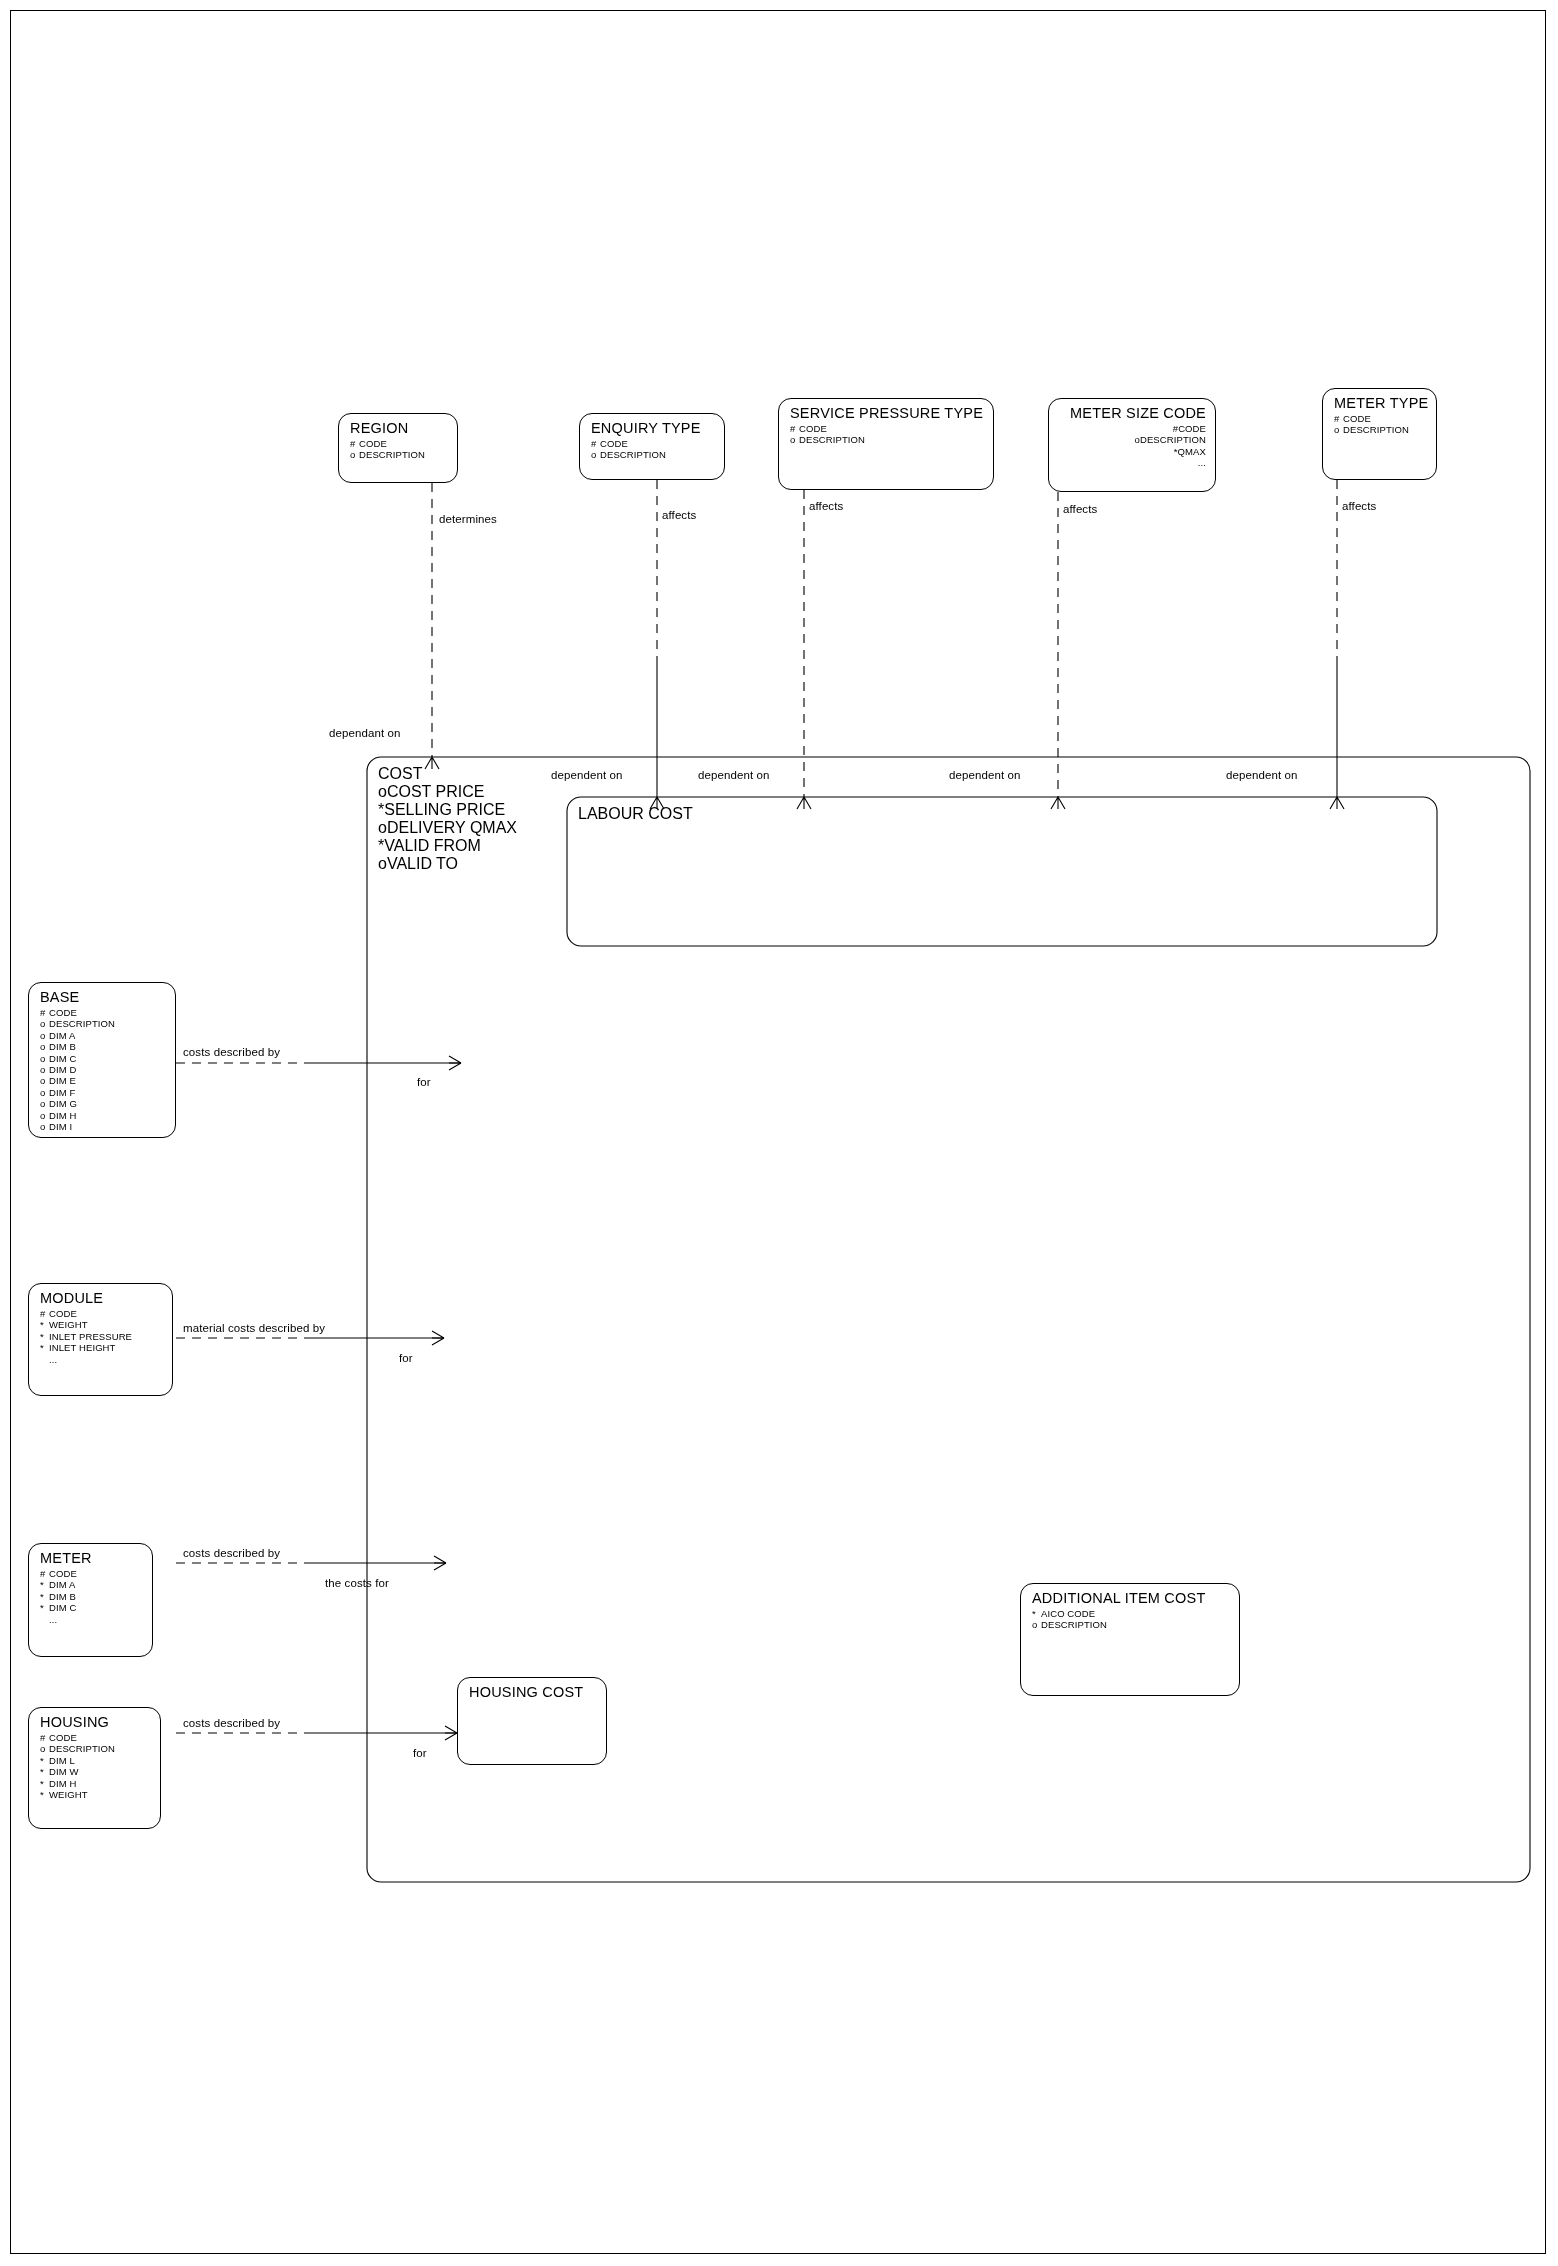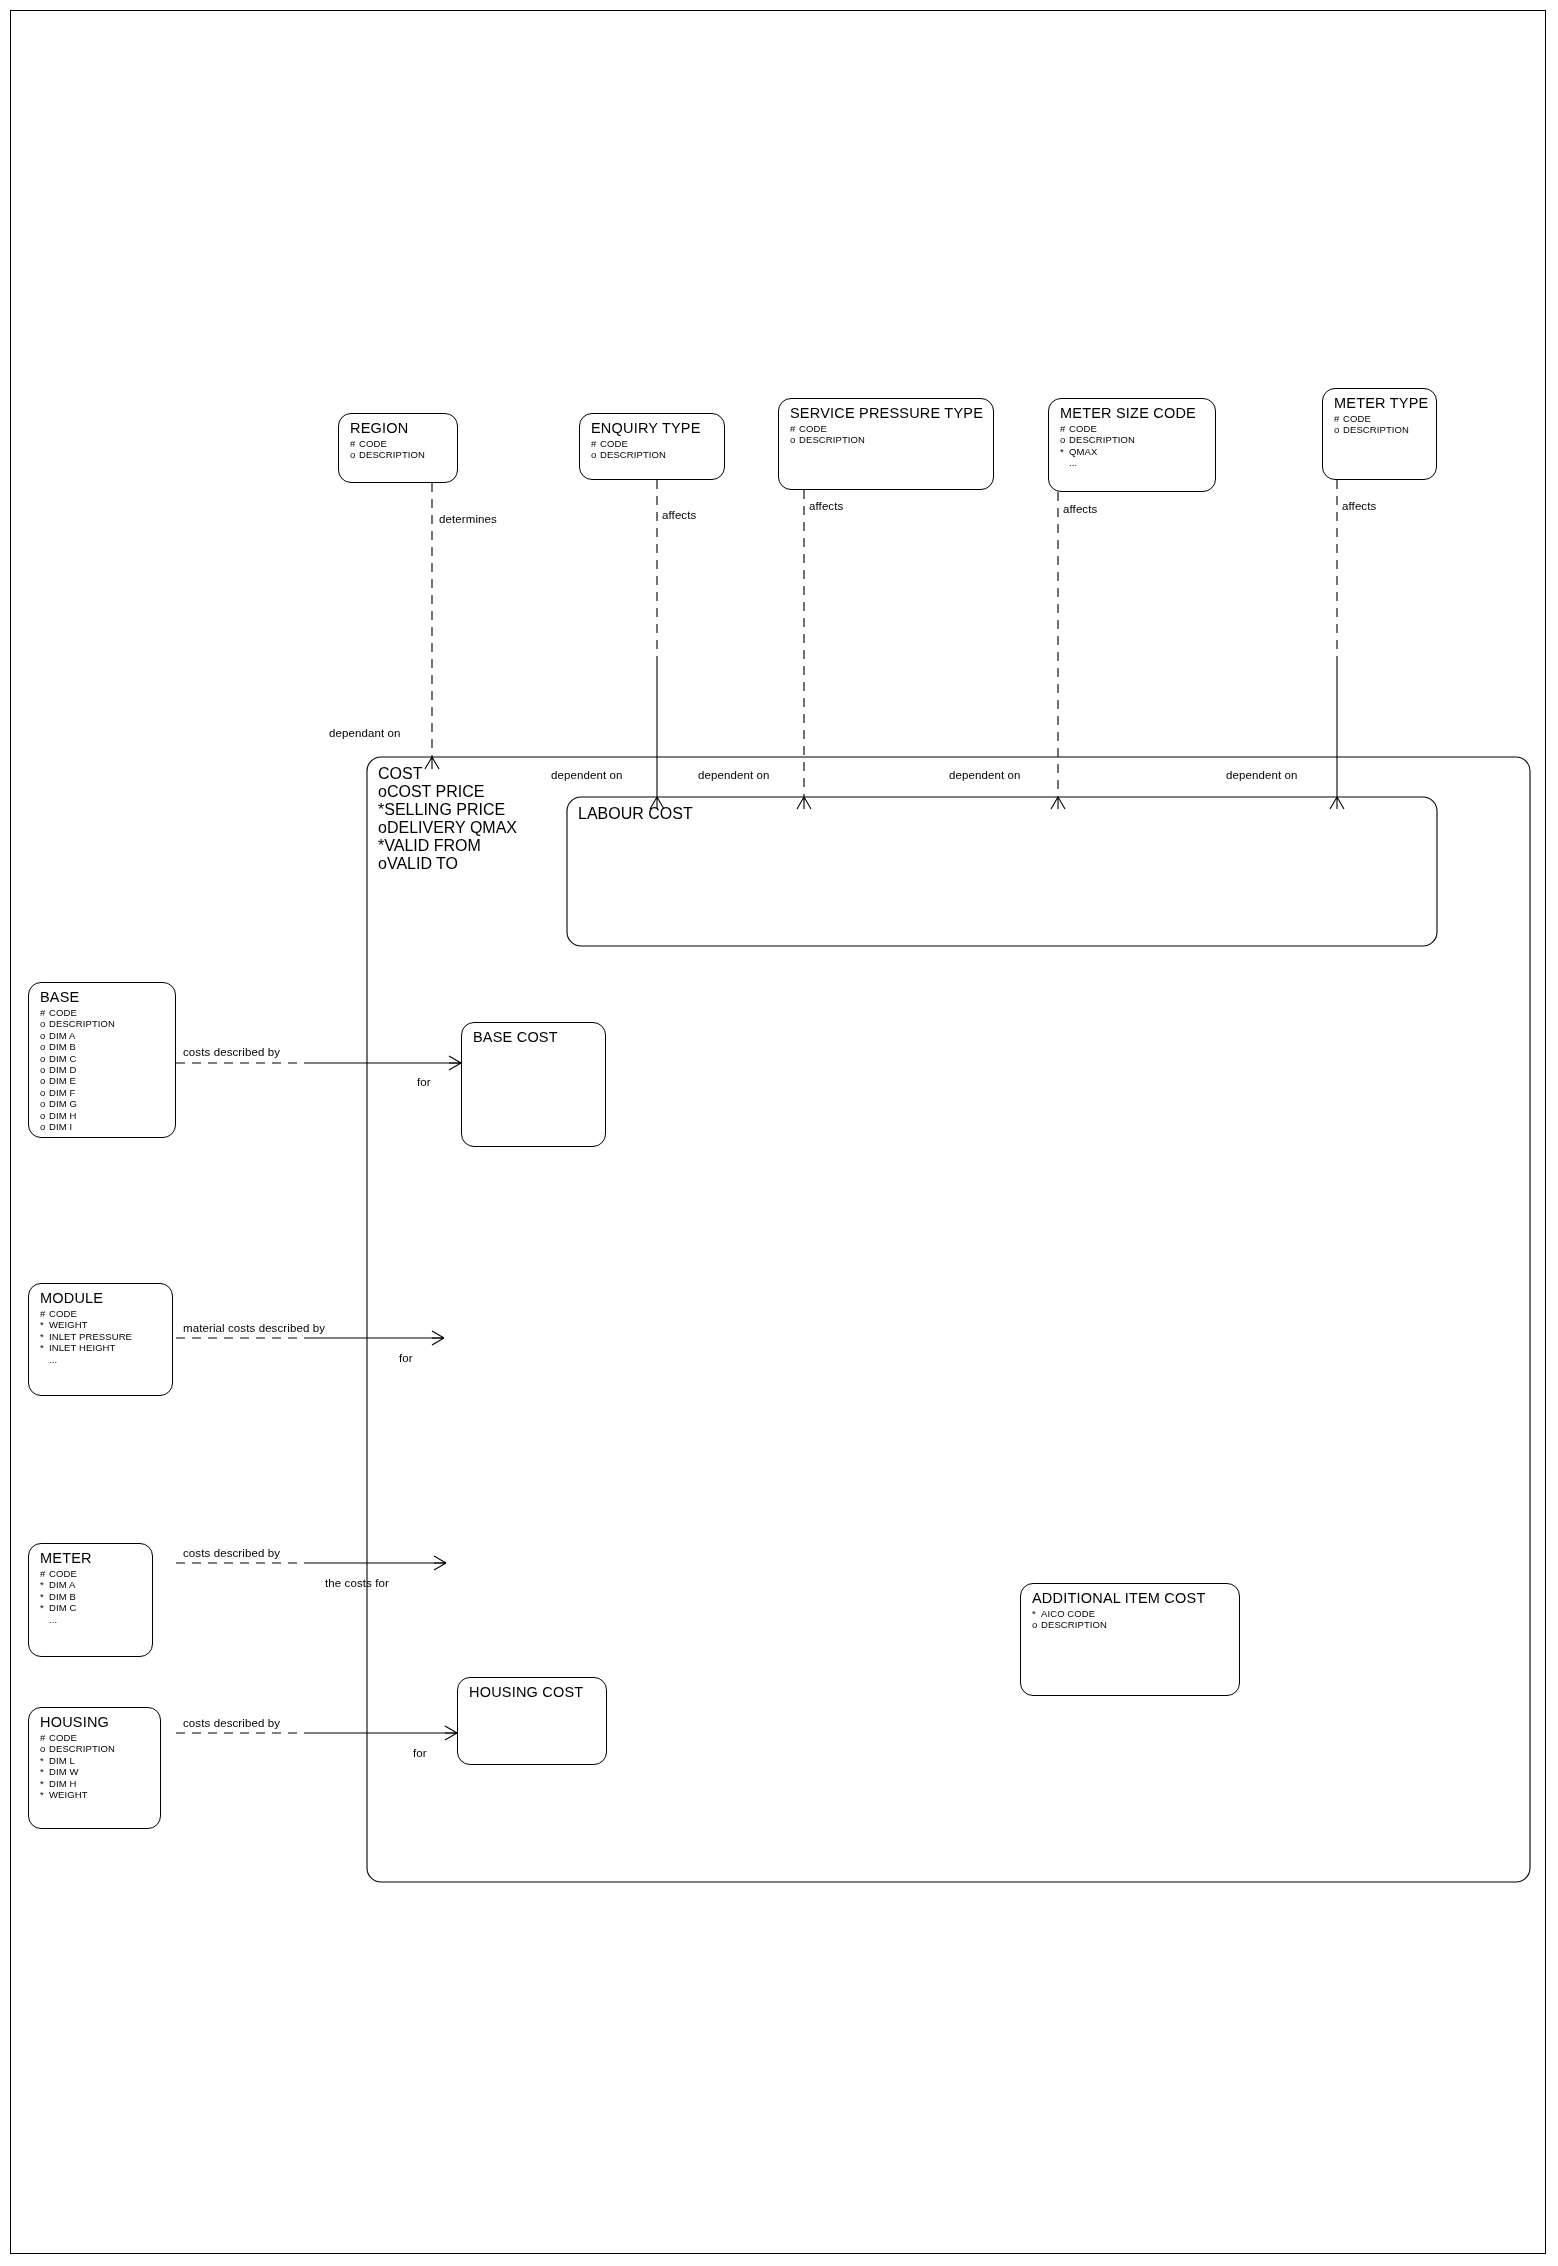--- a/index.html
+++ b/index.html
@@ -151,21 +151,21 @@
   </div>
 
   <div class="entity" style="left:778px; top:398px; width:216px; height:92px;">
     <div class="ename">SERVICE PRESSURE TYPE</div>
     <div class="attrs">
       <div class="attr"><span class="mk">#</span><span>CODE</span></div>
       <div class="attr"><span class="mk">o</span><span>DESCRIPTION</span></div>
     </div>
   </div>
 
-  <div class="entity" style="left:1048px; top:398px; width:168px; height:94px;">
+  <div class="entity" style="left:1048px; top:398px; width:168px; height:94px;text-align:right;">
     <div class="ename">METER SIZE CODE</div>
     <div class="attrs">
       <div class="attr"><span class="mk">#</span><span>CODE</span></div>
       <div class="attr"><span class="mk">o</span><span>DESCRIPTION</span></div>
       <div class="attr"><span class="mk">*</span><span>QMAX</span></div>
       <div class="attr"><span class="mk"></span><span>...</span></div>
     </div>
   </div>
 
   <div class="entity" style="left:1322px; top:388px; width:115px; height:92px;">
@@ -201,23 +201,20 @@
       <div class="attr"><span class="mk">o</span><span>DIM C</span></div>
       <div class="attr"><span class="mk">o</span><span>DIM D</span></div>
       <div class="attr"><span class="mk">o</span><span>DIM E</span></div>
       <div class="attr"><span class="mk">o</span><span>DIM F</span></div>
       <div class="attr"><span class="mk">o</span><span>DIM G</span></div>
       <div class="attr"><span class="mk">o</span><span>DIM H</span></div>
       <div class="attr"><span class="mk">o</span><span>DIM I</span></div>
     </div>
   </div>
 
-  <div class="entity plainbox" style="left:461px; top:1022px; width:145px; height:125px;">
-    <div class="ename">BASE COST</div>
-  </div>
 
   <div class="entity" style="left:28px; top:1283px; width:145px; height:113px;">
     <div class="ename">MODULE</div>
     <div class="attrs">
       <div class="attr"><span class="mk">#</span><span>CODE</span></div>
       <div class="attr"><span class="mk">*</span><span>WEIGHT</span></div>
       <div class="attr"><span class="mk">*</span><span>INLET PRESSURE</span></div>
       <div class="attr"><span class="mk">*</span><span>INLET HEIGHT</span></div>
       <div class="attr"><span class="mk"></span><span>...</span></div>
     </div>

